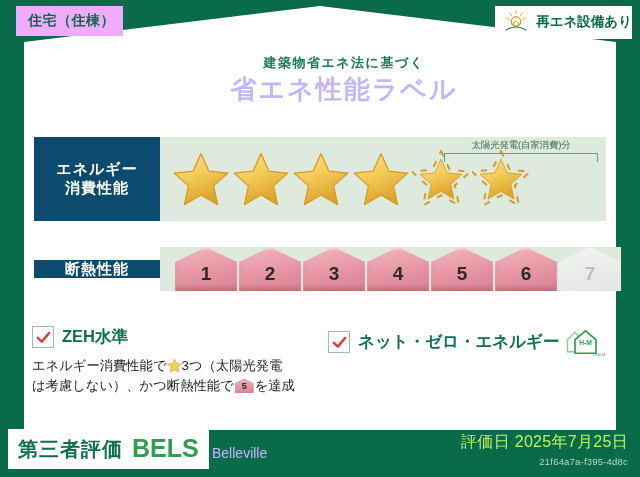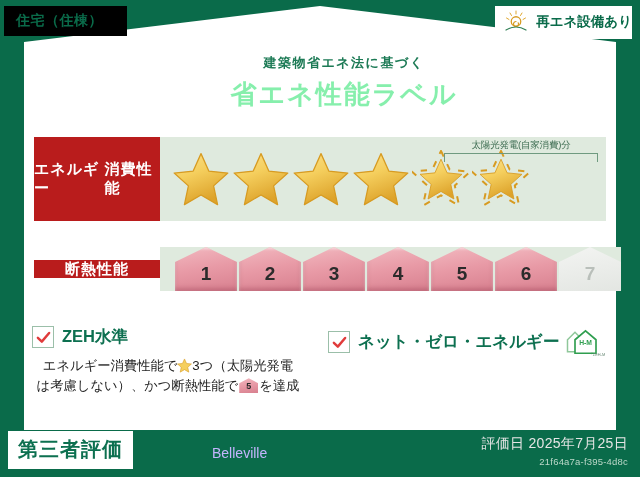--- a/index.html
+++ b/index.html
@@ -21,23 +21,23 @@
   .house-white{
     position:absolute;
     left:24px;top:6px;
     width:592px;height:424px;
     background:#ffffff;
     clip-path:polygon(50% 0%, 100% 36px, 100% 100%, 0% 100%, 0% 36px);
   }
 
   
   .chip-building{
-    position:absolute;left:4px;top:6px;
-    background:#000000;
-    padding:5px 24px 6px 12px;
+    position:absolute;left:16px;top:6px;
+    background:#f0abfc;
+    padding:5px 8px 6px 12px;
     z-index:8;
   }
   .chip-building .txt{
     font-size:14px;font-weight:bold;color:#0a6b4a;
     letter-spacing:.5px;white-space:nowrap;
   }
 
   
   .chip-renew{
     position:absolute;right:8px;top:6px;
@@ -52,35 +52,34 @@
   .sun-icon{width:26px;height:24px;display:block;flex:none;}
 
   
   .title-wrap{
     position:absolute;left:0;right:0;top:54px;text-align:center;z-index:6;padding-left:48px;
   }
   .title-sub{
     font-size:13px;font-weight:bold;color:#1c7a55;letter-spacing:1.5px;
   }
   .title-main{
-    font-size:26px;font-weight:bold;color:#86efac;letter-spacing:2px;
-    margin-top:5px;
+    font-size:26px;font-weight:bold;color:#c4b5fd;letter-spacing:2px;
   }
 
   
   .row{
     position:absolute;display:flex;align-items:stretch;z-index:6;
   }
   .row-energy{left:34px;top:137px;width:572px;height:84px;}
   .row-insul{left:34px;top:240px;width:572px;height:58px;align-items:center;}
 
   .row-key{
-    background:#b91c1c;
+    background:#0c4a6e;
     width:126px;flex:none;
-    display:flex;
+    display:flex;flex-direction:column;
     align-items:center;justify-content:center;
     color:#ffffff;font-weight:bold;
     line-height:1.25;
   }
   .row-key .l1,.row-key .l2{font-size:15px;letter-spacing:1px;}
   .row-insul .row-key .l1{font-size:15px;}
   .row-val{
     flex:1;
     background:#dfeade;
     position:relative;
@@ -132,21 +131,21 @@
   }
   .grade .num{
     position:relative;z-index:2;
     font-size:19px;font-weight:bold;color:#2b2b2b;
     padding-bottom:6px;
   }
   .grade.off .num{color:#b9bfba;}
 
   
   .crit{
-    position:absolute;z-index:6;width:272px;text-align:center;
+    position:absolute;z-index:6;width:272px;
   }
   .crit-left{left:32px;top:326px;}
   .crit-right{left:328px;top:326px;}
   .crit-head{display:flex;align-items:center;gap:8px;}
   .cb{
     width:20px;height:20px;flex:none;
     border:1px solid #9bbfa9;background:#fff;
     display:flex;align-items:center;justify-content:center;
   }
   .cb svg{width:15px;height:15px;display:block;}
@@ -182,21 +181,21 @@
   }
   .f-jp{font-size:20px;font-weight:bold;color:#0d7050;letter-spacing:1px;}
   .f-bels{font-size:25px;font-weight:bold;color:#2f9e4f;letter-spacing:0px;}
   .footer-brand{
     position:absolute;left:212px;bottom:16px;z-index:9;
     font-size:14px;color:#c4b5fd;
   }
   .footer-right{
     position:absolute;right:12px;bottom:10px;z-index:9;text-align:right;
   }
-  .f-date{font-size:14px;color:#e5e5e5;font-weight:normal;letter-spacing:.3px;}
+  .f-date{font-size:16px;color:#bef264;font-weight:normal;letter-spacing:.3px;}
   .f-id{font-size:9.5px;color:#bcd8c9;margin-top:3px;letter-spacing:.2px;}
 </style>
 </head>
 <body>
 
 <div class="label-root">
 
   <div class="house-white"></div>
 
   <div class="chip-building">
@@ -336,20 +335,21 @@
         <path d="M6 18 L16 8 L26 18 L26 34 L6 34 Z" fill="none" stroke="#8fc79a" stroke-width="2"></path>
         <path d="M16 18 L30 6 L44 18 L44 36 L16 36 Z" fill="#ffffff" stroke="#2f9e4f" stroke-width="2.2"></path>
         <text x="30" y="25" font-size="9" font-weight="bold" fill="#2f9e4f" text-anchor="middle" font-family="Liberation Sans, sans-serif">H-M</text>
         <text x="48" y="40" font-size="5.2" fill="#6d8d7a" text-anchor="middle" font-family="Liberation Sans, sans-serif">「ZEH-M」</text>
       </svg>
     </div>
   </div>
 
   <div class="footer-bels">
     <span class="f-jp">第三者評価</span>
+    <span class="f-bels">BELS</span>
   </div>
   <div class="footer-brand">Belleville</div>
   <div class="footer-right">
     <div class="f-date">評価日 2025年7月25日</div>
     <div class="f-id">21f64a7a-f395-4d8c</div>
   </div>
 
 </div>
 
 </body></html>

